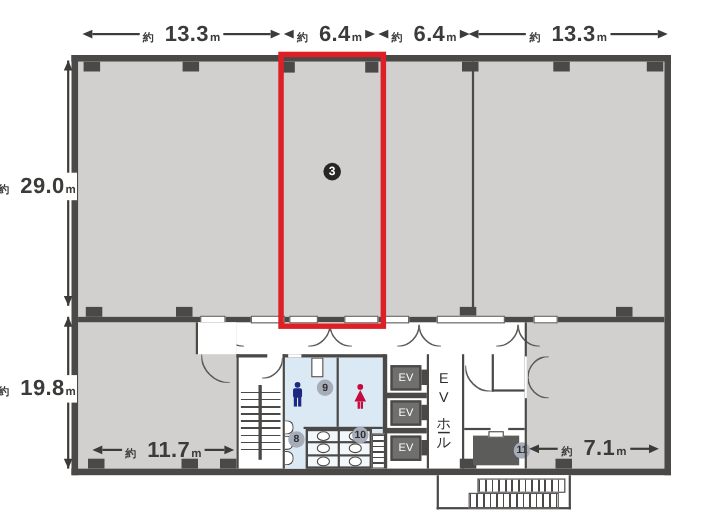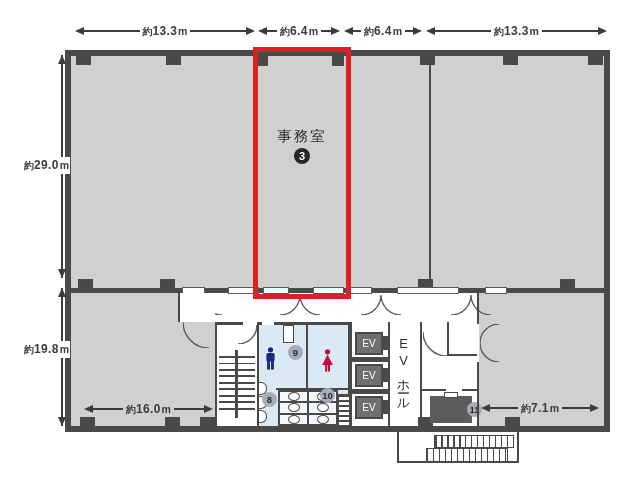--- a/index.html
+++ b/index.html
@@ -23,21 +23,21 @@
   .dimh{position:absolute;display:flex;align-items:center;height:18px;color:var(--ink);}
   .dimh .ln{flex:1;height:2px;background:var(--ink);}
   .tri{width:0;height:0;}
   .tri-l{border-top:4px solid transparent;border-bottom:4px solid transparent;border-right:9px solid var(--ink);}
   .tri-r{border-top:4px solid transparent;border-bottom:4px solid transparent;border-left:9px solid var(--ink);}
   .tri-u{position:absolute;width:0;height:0;border-left:4px solid transparent;border-right:4px solid transparent;border-bottom:9px solid var(--ink);}
   .tri-d{position:absolute;width:0;height:0;border-left:4px solid transparent;border-right:4px solid transparent;border-top:9px solid var(--ink);}
   .vline{position:absolute;width:2px;background:var(--ink);}
   .dlabel{padding:0 3px;white-space:nowrap;display:flex;align-items:baseline;font-weight:bold;}
   .dpre{font-size:10px;}
-  .dval{font-size:12px;letter-spacing:.3px;}
+  .dval{font-size:20px;letter-spacing:.3px;margin-left:10px;}
   .dunit{font-size:10.5px;margin-left:1px;}
   .vlabel{position:absolute;display:flex;align-items:baseline;justify-content:flex-end;background:#fff;font-weight:bold;padding:1px 1px 1px 2px;}
   
   .nc{position:absolute;border-radius:50%;width:15px;height:15px;background:var(--circle);color:#2d2d2b;font-size:9.5px;font-weight:bold;display:flex;align-items:center;justify-content:center;}
   .nc.dark{width:16px;height:16px;background:var(--circledark);color:#fff;font-size:11px;}
   
   .rname{position:absolute;text-align:center;font-size:14.5px;letter-spacing:2px;color:#2e2e2c;}
   .rarea{position:absolute;text-align:center;font-size:16px;font-weight:600;color:#2e2e2c;}
   .rtsubo{position:absolute;text-align:center;font-size:11.5px;font-weight:bold;color:#2e2e2c;}
   
@@ -226,21 +226,20 @@
     </svg>
   <svg class="arc rot90f" style="left:480px;top:343px;" width="19" height="19" viewBox="0 0 19 19">
       <path d="M0 0 A19 19 0 0 0 19 19" fill="none" stroke="#5a5a58" stroke-width="1.4"></path>
     </svg>
 
   <div class="abs" style="left:397px;top:432px;width:122px;height:31px;border:2px solid var(--wall);border-top:none;background:#fff;box-sizing:border-box;"></div>
   <div class="hatchh" style="left:434px;top:435px;width:78px;height:11px;"></div>
   <div class="hatchh" style="left:426px;top:448px;width:80px;height:12px;"></div>
 
   <div class="redbox" style="left:253px;top:47px;width:88px;height:242px;"></div>
-  <div class="rname" style="left:252px;top:127px;width:100px;">事務室</div>
   <div class="nc dark" style="left:294px;top:148px;">3</div>
 
   <div class="dimh" style="left:75px;top:22px;width:180px;">
     <span class="tri tri-l"></span>
       <span class="ln"></span>
     <span class="dlabel">
         <span class="dpre">約</span>
         <span class="dval">13.3</span>
         <span class="dunit">m</span>
       </span>
@@ -296,21 +295,21 @@
     <span class="dpre">約</span>
       <span class="dval">19.8</span>
       <span class="dunit">m</span>
   </div>
 
   <div class="dimh" style="left:84px;top:400px;width:129px;">
     <span class="tri tri-l"></span>
       <span class="ln"></span>
     <span class="dlabel">
         <span class="dpre">約</span>
-        <span class="dval">16.0</span>
+        <span class="dval">11.7</span>
         <span class="dunit">m</span>
       </span>
     <span class="ln"></span>
       <span class="tri tri-r"></span>
   </div>
   <div class="dimh" style="left:481px;top:399px;width:118px;">
     <span class="tri tri-l"></span>
       <span class="ln"></span>
     <span class="dlabel">
         <span class="dpre">約</span>

